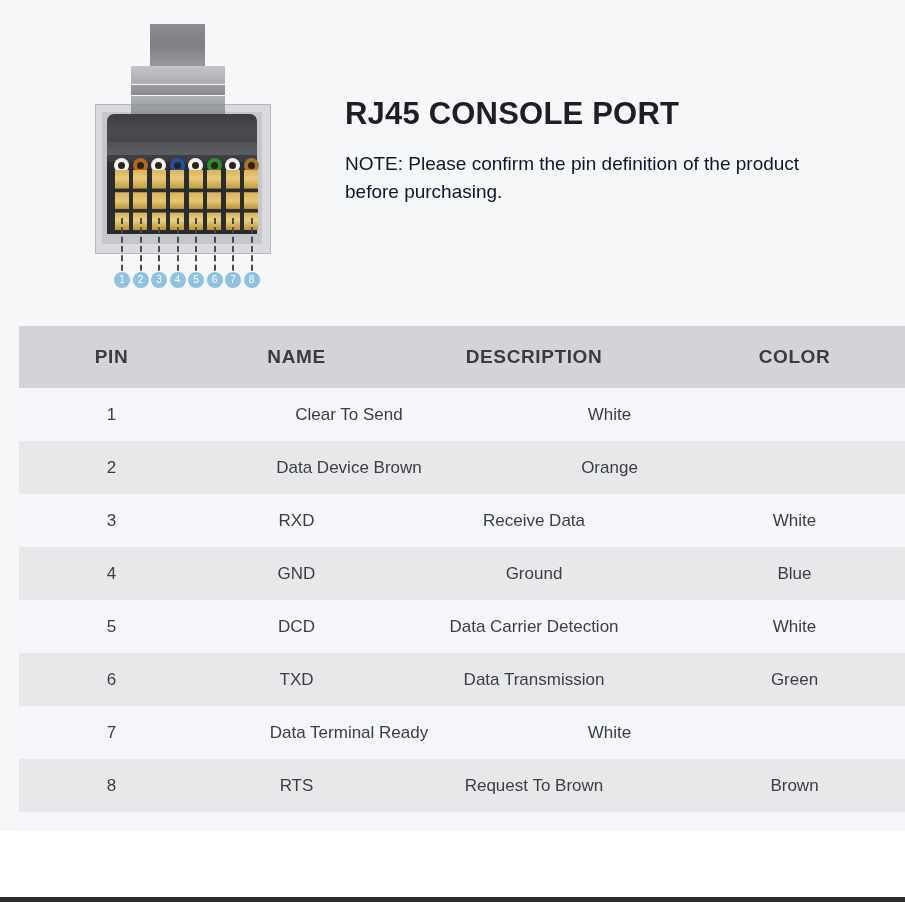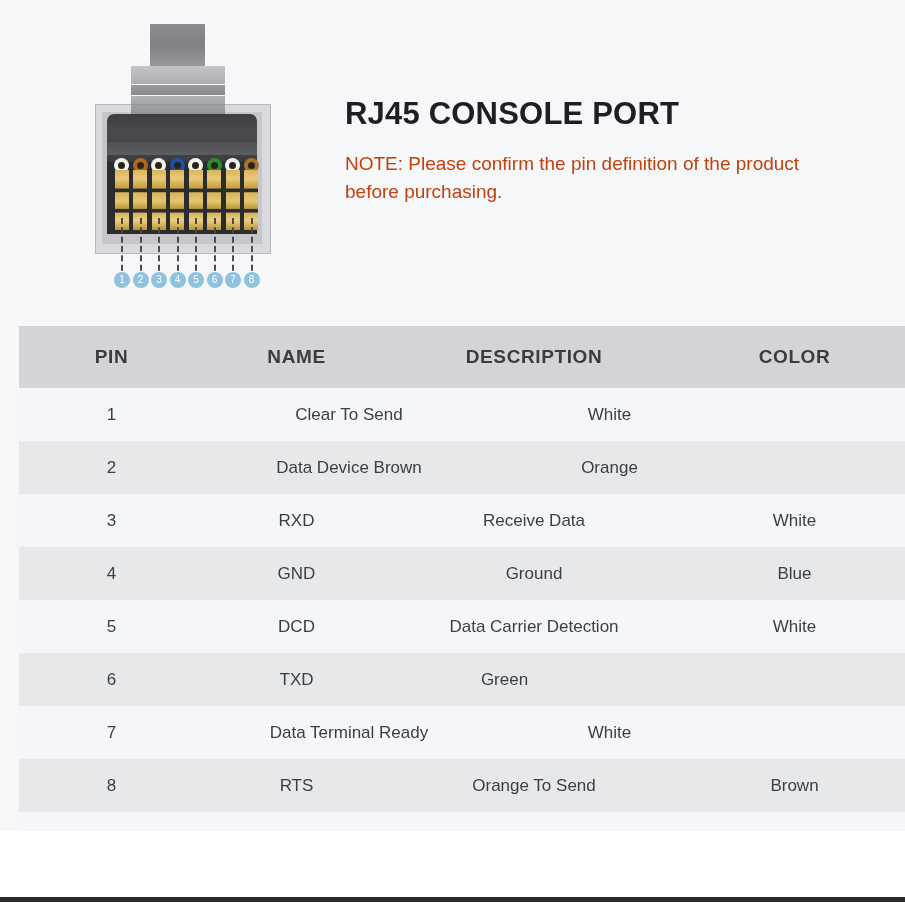--- a/index.html
+++ b/index.html
@@ -166,21 +166,21 @@
     font-size: 31px;
     font-weight: bold;
     letter-spacing: .2px;
     color: #1d1f22;
     font-family: "Liberation Sans", sans-serif;
   }
   #hero-note {
     margin: 18px 0 0 0;
     font-size: 19px;
     line-height: 1.45;
-    color: #c2410c;
+    color: #0f172a;
     font-family: "Liberation Sans", sans-serif;
     max-width: 455px;
   }
 
   
   #pin-table {
     position: absolute;
     left: 12px;
     top: 326px;
     width: 903px;
@@ -355,31 +355,32 @@
         </div>
         <div class="trow tbody-row odd">
           <div class="cell c-pin">5</div>
           <div class="cell c-name">DCD</div>
           <div class="cell c-desc">Data Carrier Detection</div>
           <div class="cell c-color">White</div>
         </div>
         <div class="trow tbody-row even">
           <div class="cell c-pin">6</div>
           <div class="cell c-name">TXD</div>
+          <div class="cell c-desc">Data Transmission</div>
           <div class="cell c-color">Green</div>
         </div>
         <div class="trow tbody-row odd">
           <div class="cell c-pin">7</div>
           <div class="cell c-desc">Data Terminal Ready</div>
           <div class="cell c-color">White</div>
         </div>
         <div class="trow tbody-row even">
           <div class="cell c-pin">8</div>
           <div class="cell c-name">RTS</div>
-          <div class="cell c-desc">Orange To Send</div>
+          <div class="cell c-desc">Request To Brown</div>
           <div class="cell c-color">Brown</div>
         </div>
       </div>
     <div class="trow tfoot"></div>
   </div>
 
   <div id="bottom-gap"></div>
   <div id="bottom-rule"></div>
 </div>
 

